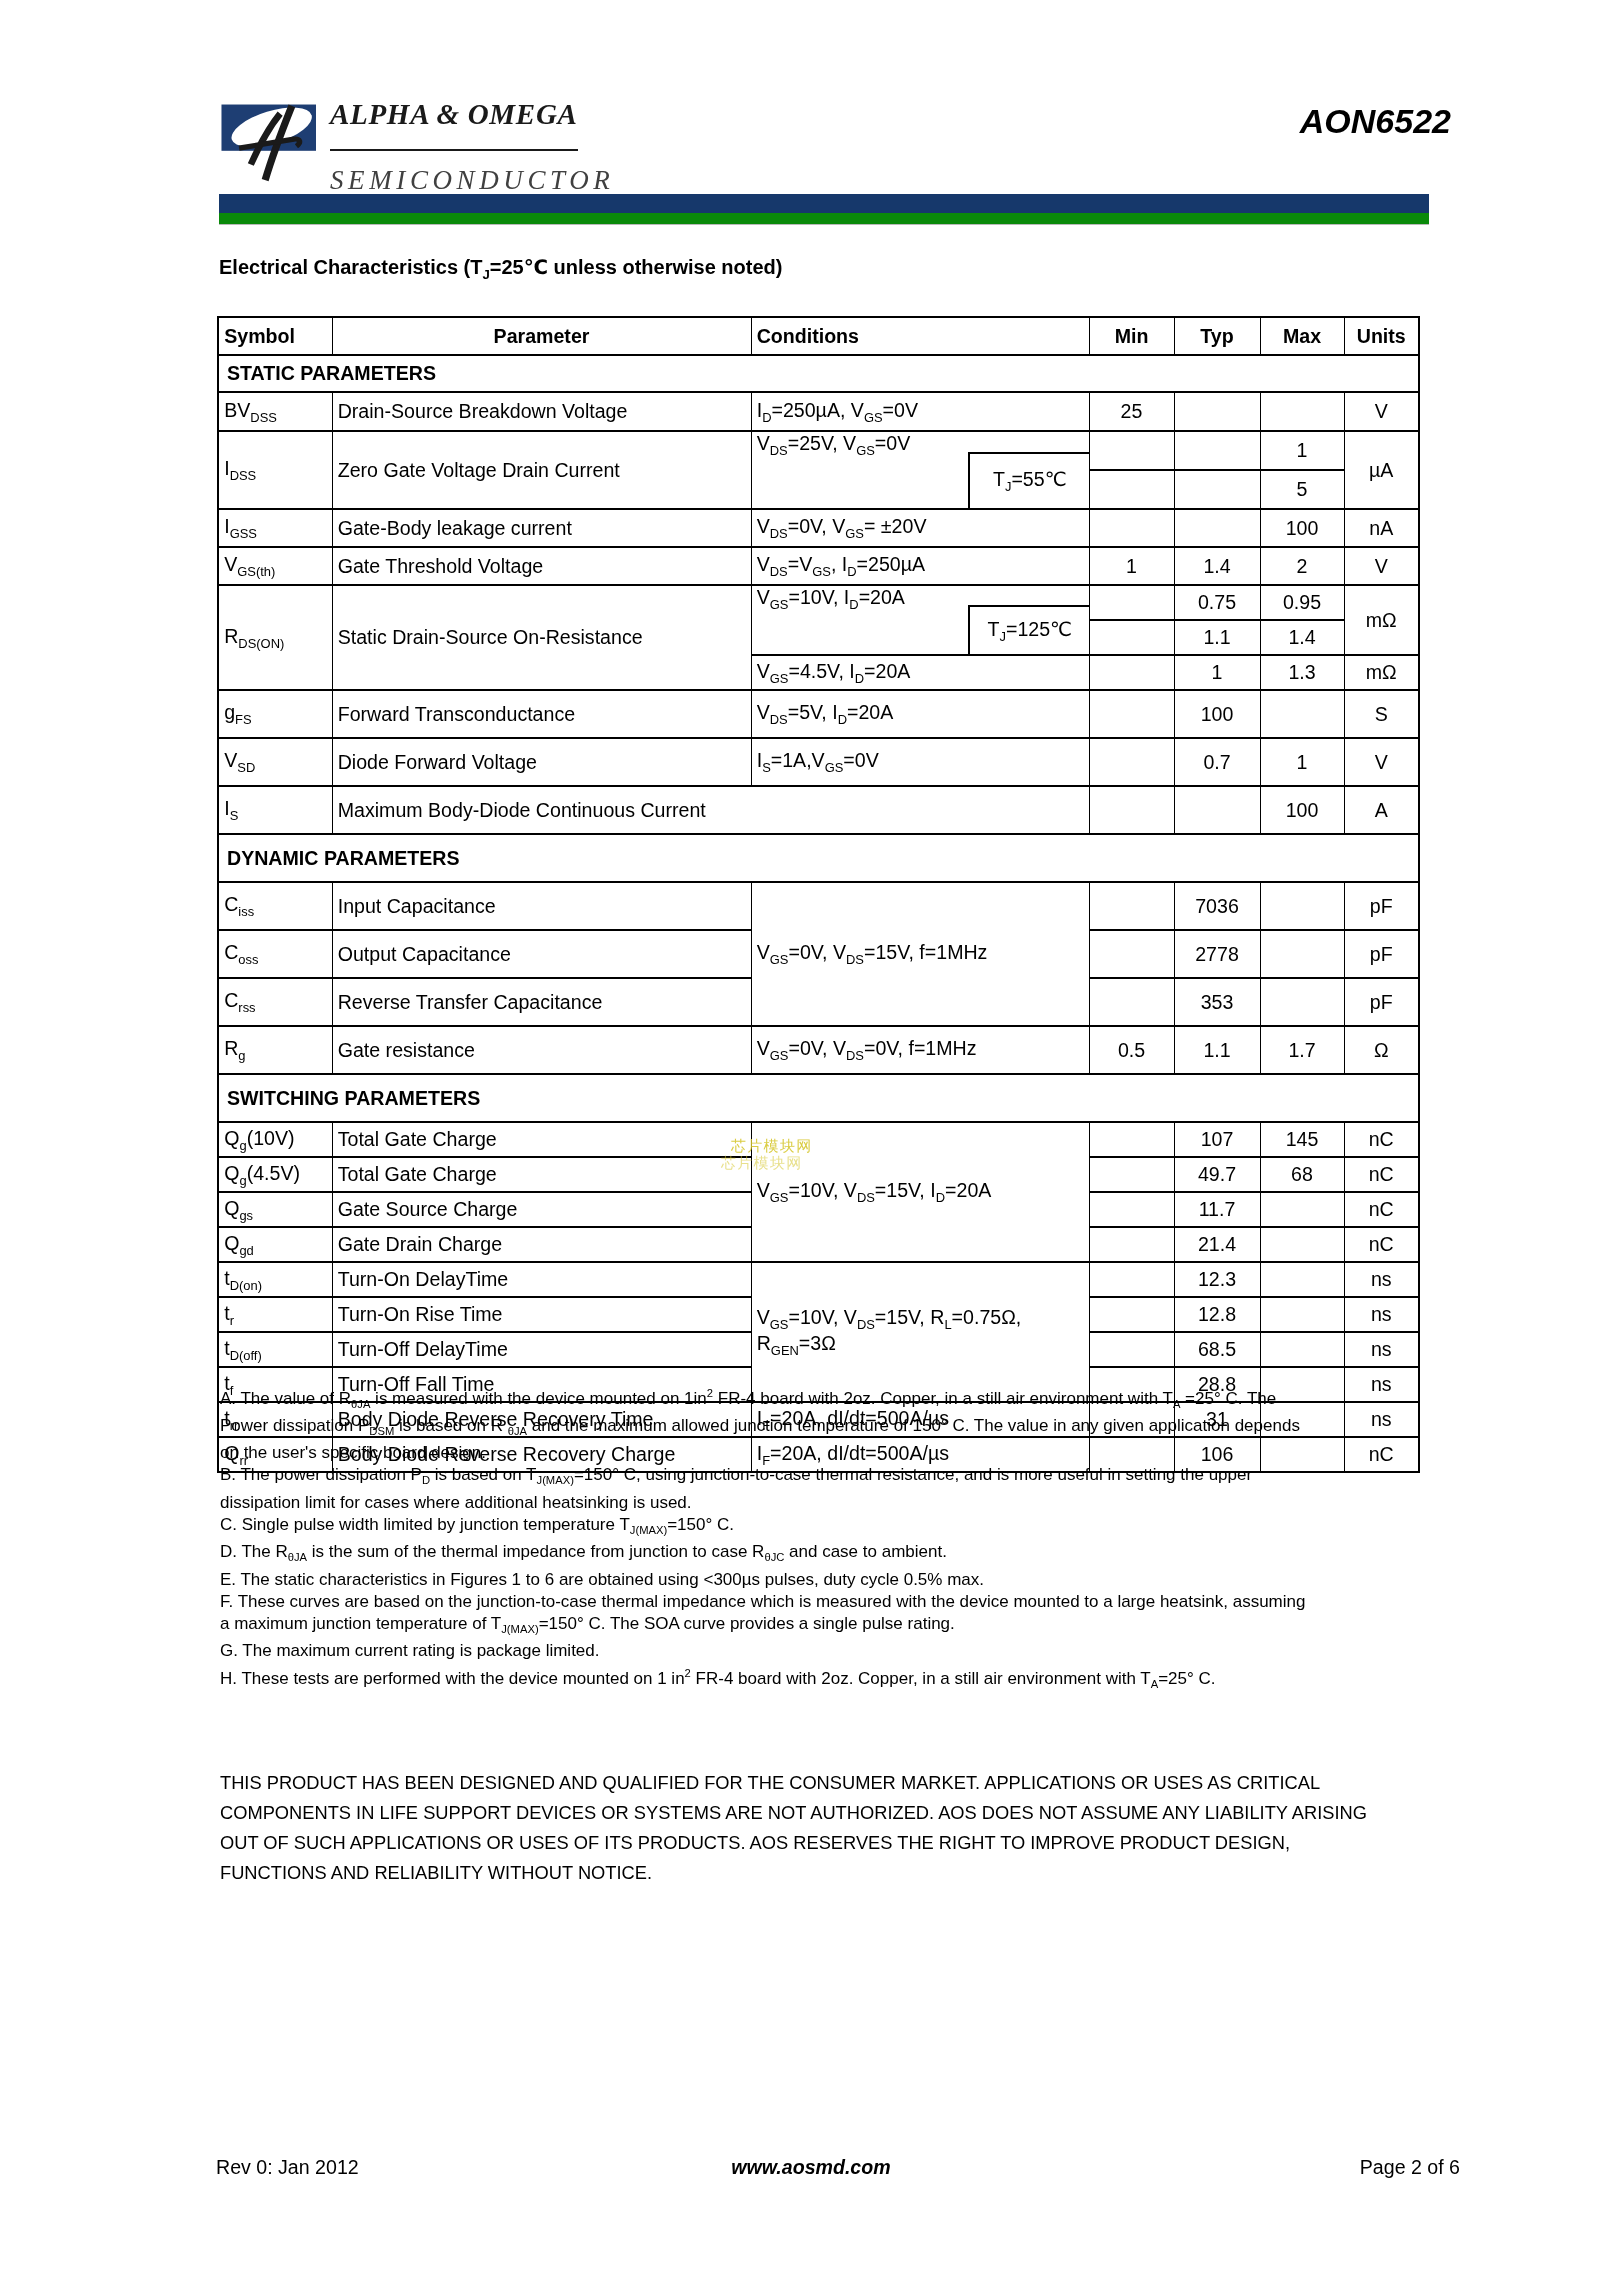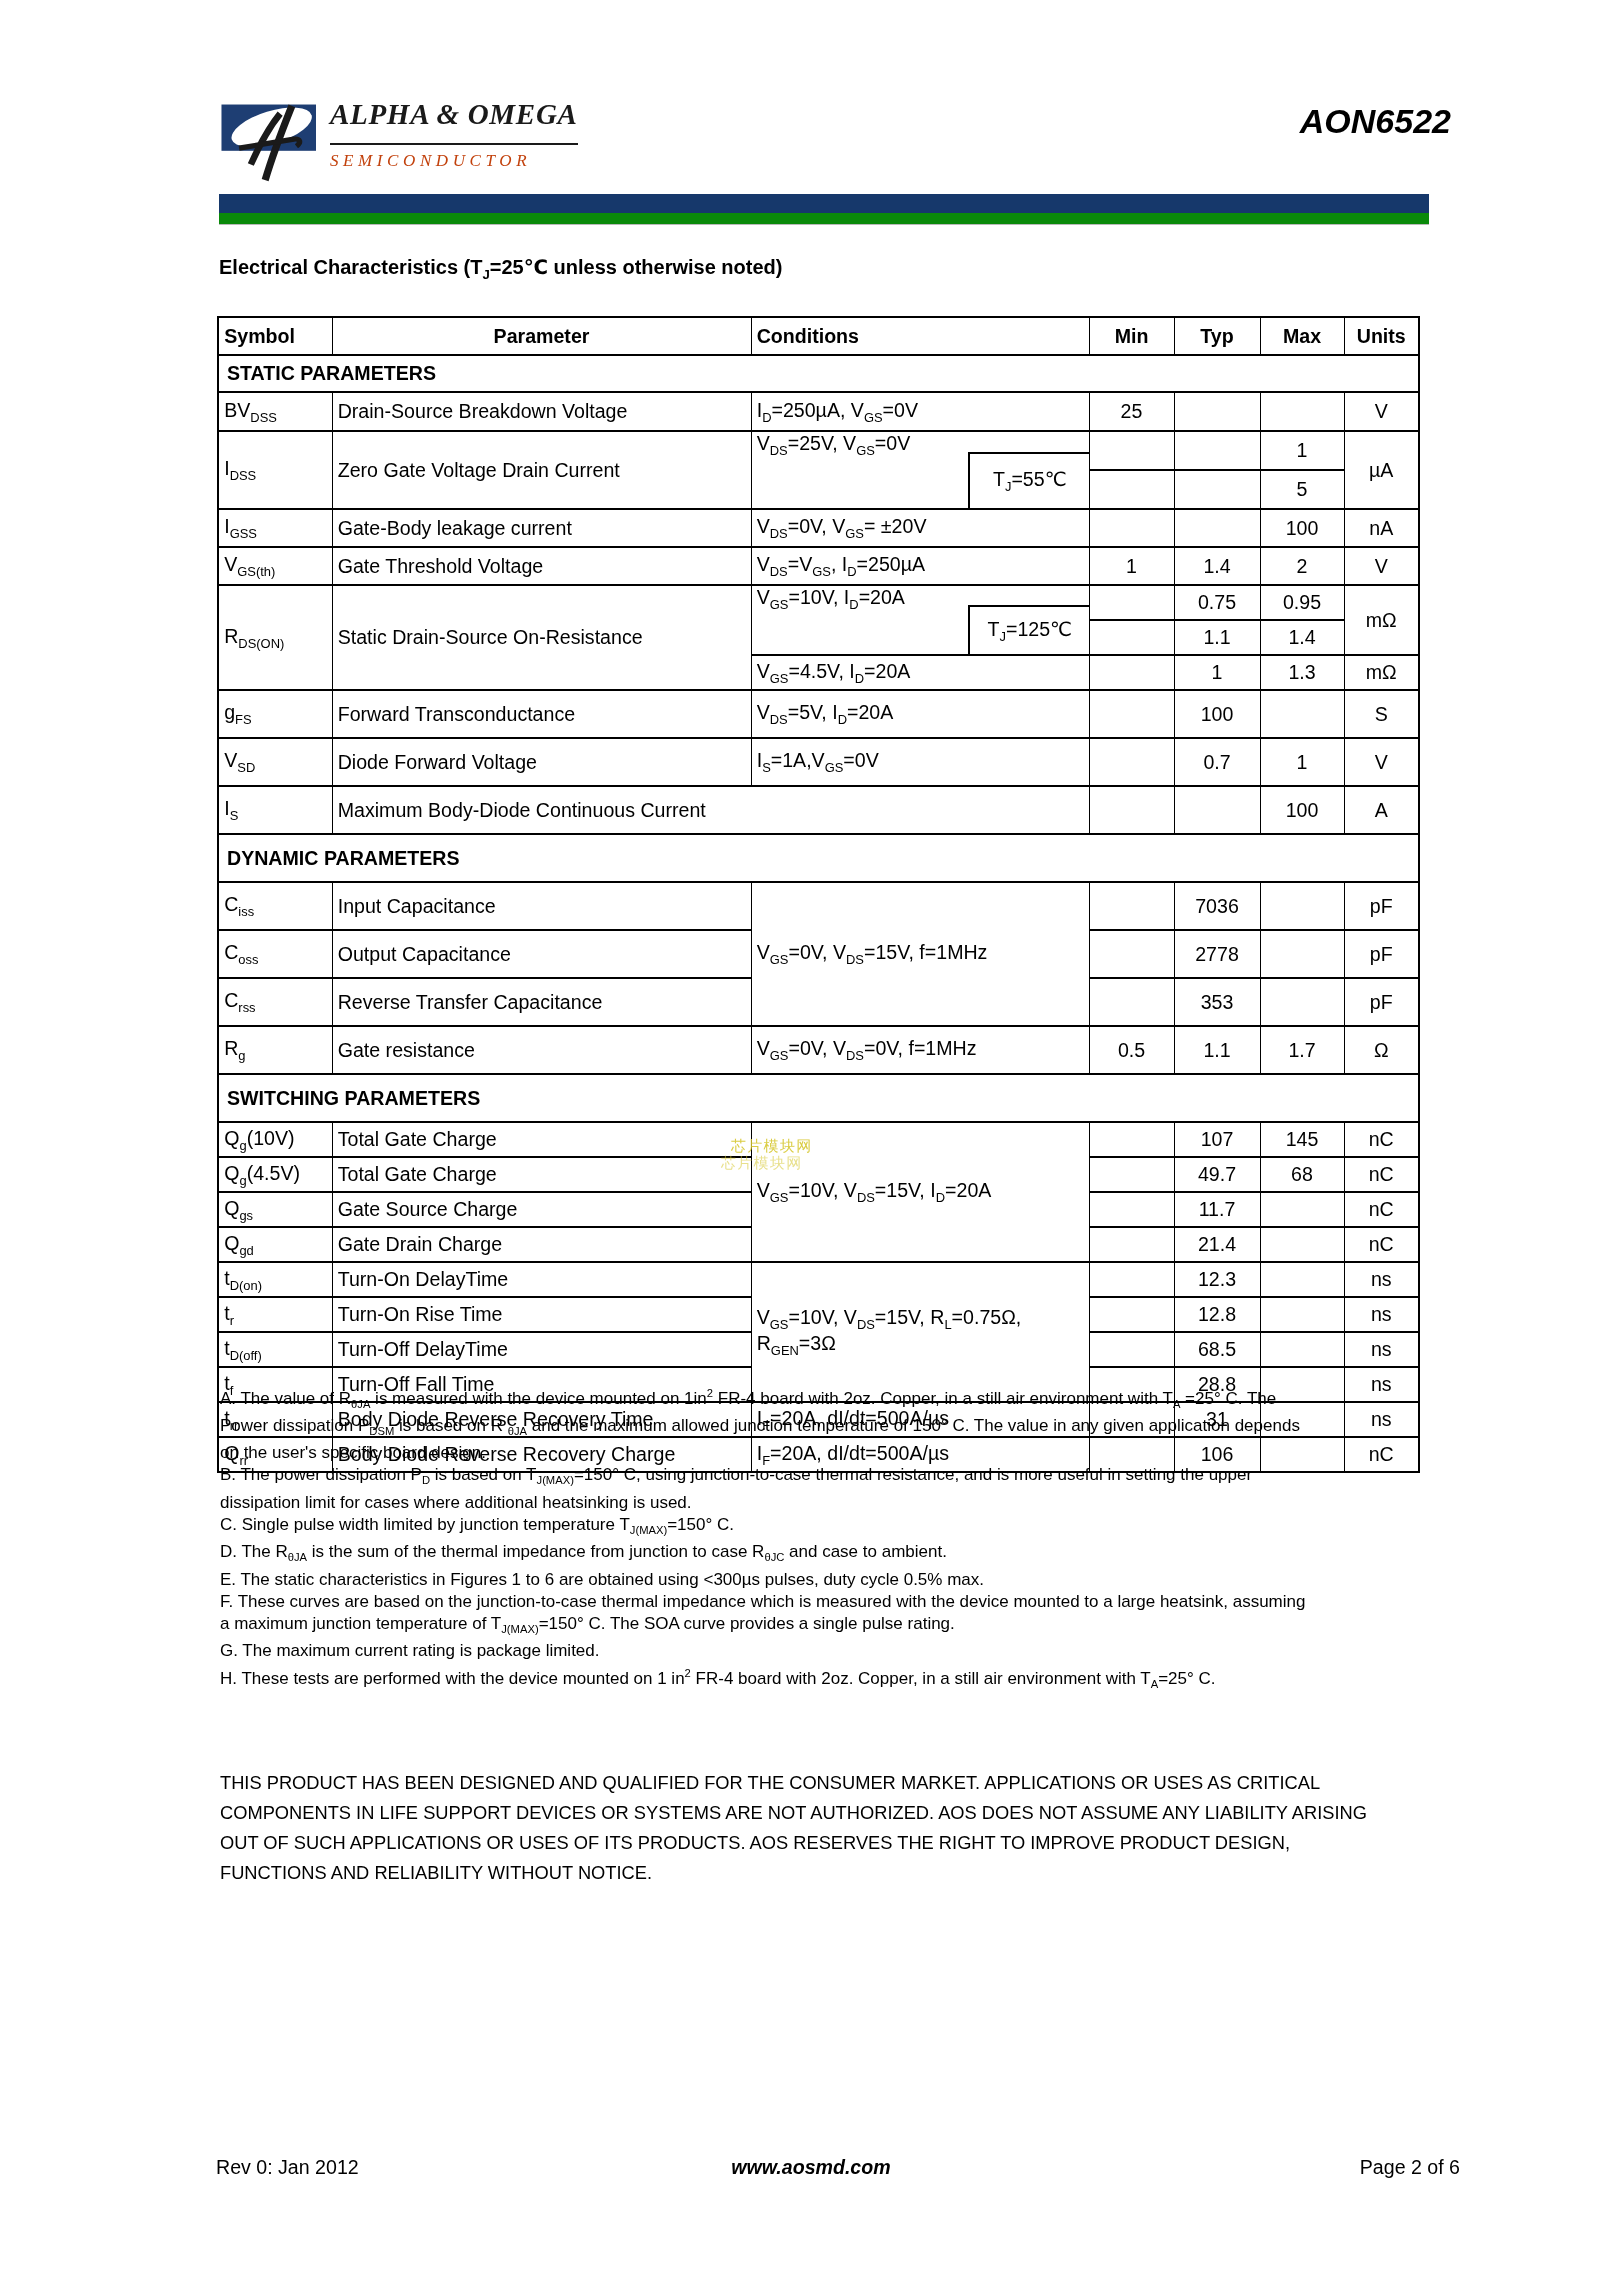--- a/index.html
+++ b/index.html
@@ -6,25 +6,25 @@
   body{
     width:1622px;height:2295px;position:relative;background:#ffffff;
     font-family:"Liberation Sans","DejaVu Sans",sans-serif;color:#000;
   }
   
   .logo-svg{position:absolute;left:218px;top:98px;width:108px;height:88px;}
   .brand{position:absolute;left:330px;top:98px;}
   .brand-top{
     font-family:"Liberation Serif","DejaVu Serif",serif;
     font-weight:bold;font-style:italic;font-size:29px;letter-spacing:0.7px;
-    color:#1a1a1a;border-bottom:2.6px solid #1a1a1a;padding-bottom:12px;display:inline-block;
+    color:#1a1a1a;border-bottom:2.6px solid #1a1a1a;padding-bottom:18px;display:inline-block;
   }
   .brand-bottom{
     font-family:"Liberation Serif","DejaVu Serif",serif;
-    font-style:italic;font-size:17px;letter-spacing:4.6px;color:#c2410c;margin-top:6px;
+    font-style:italic;font-size:27px;letter-spacing:4.6px;color:#404040;margin-top:14px;
   }
   .part-number{
     position:absolute;right:171px;top:102px;
     font-size:34px;font-weight:bold;font-style:italic;color:#000;
   }
   .hdr-bar{position:absolute;left:219px;top:194px;width:1210px;}
   .hdr-bar .blue{height:19px;}
   .hdr-bar .green{height:10.5px;border-bottom:1.3px solid #b9b9b9;}
   
   .doc-title{position:absolute;left:219px;top:255px;font-size:20px;font-weight:bold;text-align:right;}

